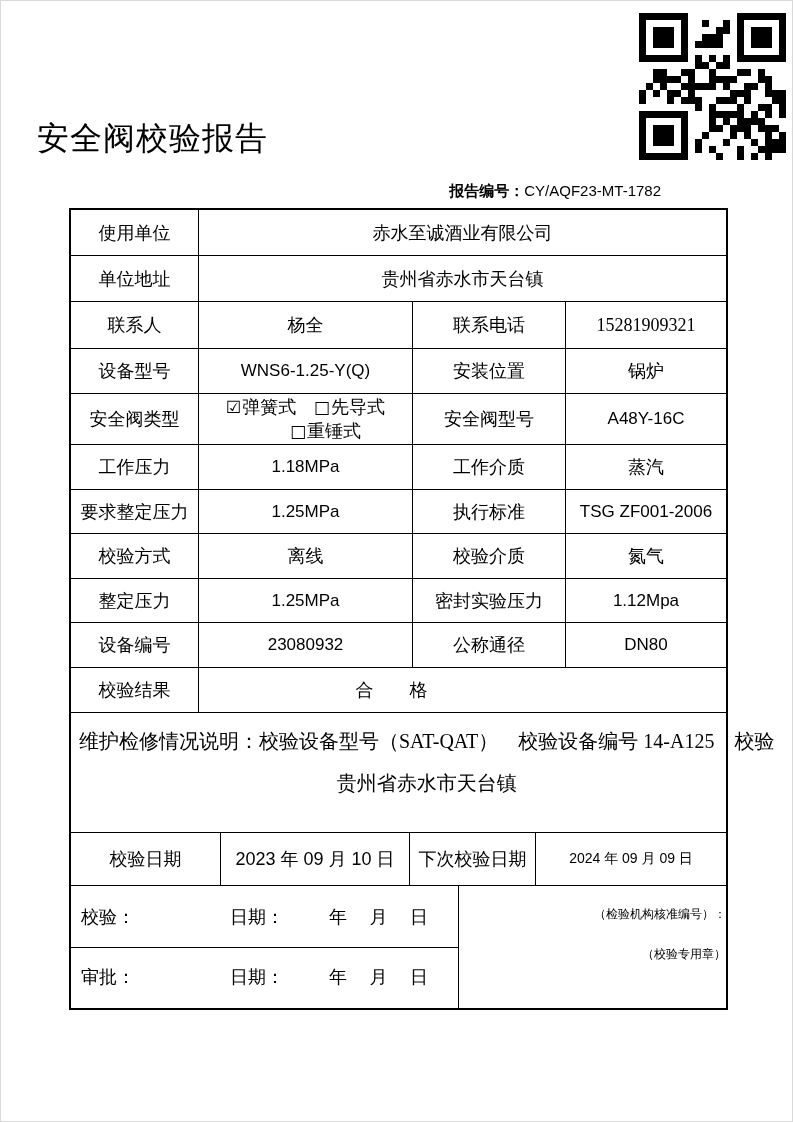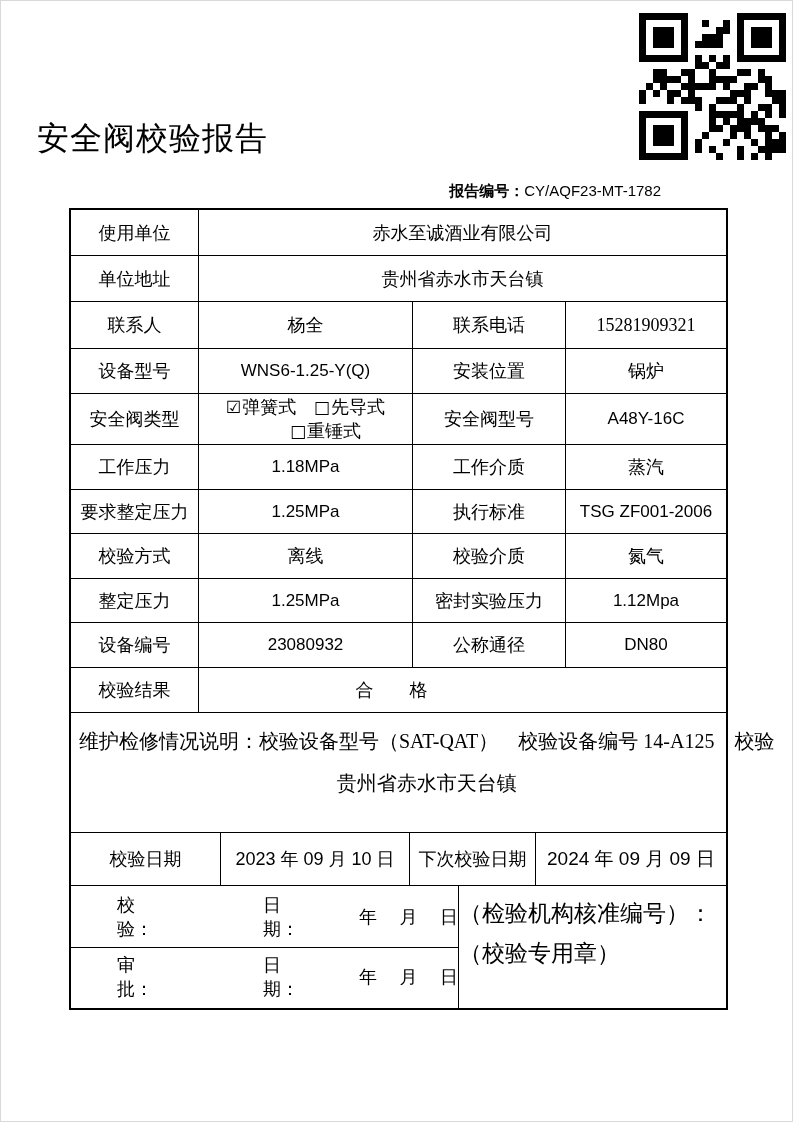--- a/index.html
+++ b/index.html
@@ -26,24 +26,24 @@
   .vt-gap{margin-left:13px;}
   .vt-l2{margin-left:40px;}
   .box{font-family:"DejaVu Sans",sans-serif;font-size:17px;margin-right:1px;}
   .result{justify-content:center;white-space:pre;padding-right:142px;}
   .note-cell{flex:1;display:block;padding:7px 8px 0 8px;font-size:20px;line-height:42px;}
   .note-l1{text-align:left;white-space:pre;}
   .note-l2{text-align:center;}
   .sig-left{width:388px;border-right:1.5px solid #000;box-sizing:border-box;}
   .sig-row{display:flex;align-items:center;font-size:18px;box-sizing:border-box;}
   .sig-row-top{border-bottom:1.5px solid #000;}
-  .sig-name{padding-left:10px;margin-left:36px;}
+  .sig-name{padding-left:10px;}
   .sig-date{margin-left:95px;}
   .sig-ymd{margin-left:45px;white-space:pre;word-spacing:18px;}
-  .sig-right{flex:1;text-align:left;font-size:23px;padding-top:8px;line-height:40px;}
+  .sig-right{flex:1;text-align:right;font-size:12px;padding-top:8px;line-height:40px;}
 </style>
 </head>
 <body>
 
 <div class="page">
 
   <div class="title">安全阀校验报告</div>
 
   <svg id="qr" class="qr" xmlns="http://www.w3.org/2000/svg" viewBox="0 0 147 147">
       <rect width="147" height="147" fill="#fff"></rect>
@@ -359,21 +359,21 @@
       <div class="note-cell">
         <div class="note-l1">维护检修情况说明：校验设备型号（SAT-QAT）　校验设备编号 14-A125　校验</div>
         <div class="note-l2">贵州省赤水市天台镇</div>
       </div>
     </div>
 
     <div class="t-row" style="height:53px">
       <div class="cell b1">校验日期</div>
       <div class="cell b2 sans" style="font-size:18px">2023 年 09 月 10 日</div>
       <div class="cell b3">下次校验日期</div>
-      <div class="cell c4 sans" style="font-size:19px">2024 年 09 月 09 日</div>
+      <div class="cell c4 sans" style="font-size:14px">2024 年 09 月 09 日</div>
     </div>
 
     <div class="t-row" style="height:122px">
       <div class="sig-left">
         <div class="sig-row sig-row-top" style="height:62px">
           <span class="sig-name">校验：</span>
           <span class="sig-date">日期：</span>
           <span class="sig-ymd">年 月 日</span>
         </div>
         <div class="sig-row" style="height:58px">

